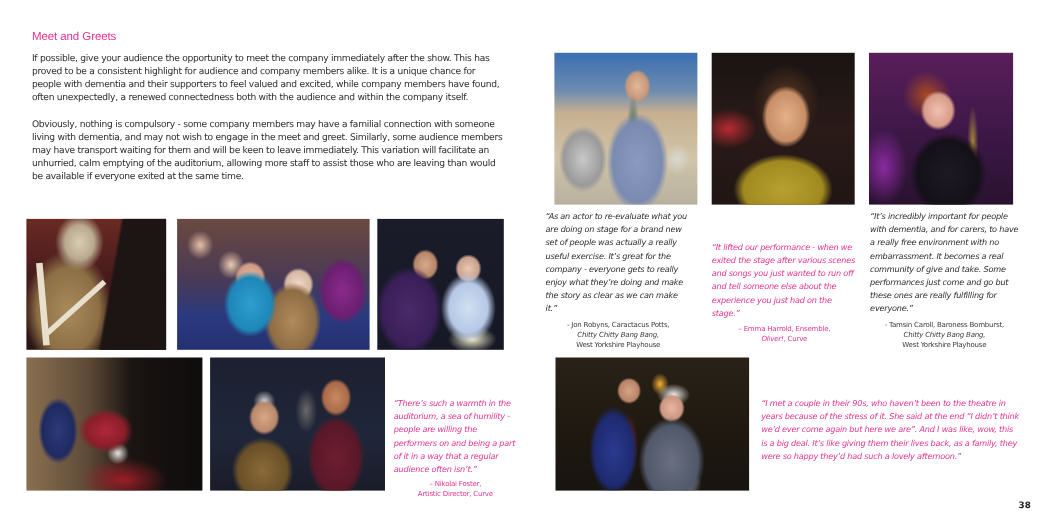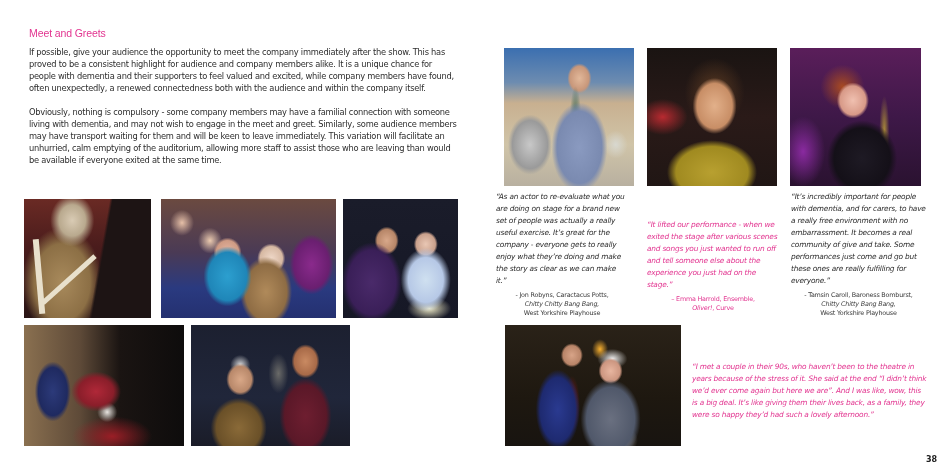--- a/index.html
+++ b/index.html
@@ -90,20 +90,25 @@
       radial-gradient(ellipse 26px 38px at 72% 75%, #6e1e30 0%, #5a1828 80%, transparent 100%),
       radial-gradient(ellipse 14px 17px at 72% 30%, #c98a62 0%, #a86a48 80%, transparent 100%),
       radial-gradient(ellipse 28px 30px at 30% 85%, #8a6a38 0%, #6a5028 80%, transparent 100%),
       radial-gradient(ellipse 14px 16px at 31% 45%, #d9a888 0%, #b8886a 80%, transparent 100%),
       radial-gradient(ellipse 10px 10px at 31% 33%, #d8d8d8 0%, transparent 100%),
       radial-gradient(ellipse 10px 20px at 55% 40%, #6a6a68 0%, transparent 100%),
       linear-gradient(180deg, #1c2030 0%, #20263a 60%, #1a1c28 100%);">
 </div>
 
 <div class="abs" style="left:358px; top:333px; width:112px;">
+  <div class="quote pink">“There’s such a warmth in the auditorium, a sea of humility - people are willing the performers on and being a part of it in a way that a regular audience often isn’t.”</div>
+  <div class="attr pink" style="margin-top:3px;">
+    <div>– Nikolai Foster,</div>
+    <div>Artistic Director, Curve</div>
+  </div>
 </div>
 
 <div class="abs heading" style="left:505px; top:27px;margin-top:40px;">Company Feedback</div>
 
 <div class="photo" style="left:504px; top:48px; width:130px; height:138px;
      background:
       radial-gradient(ellipse 28px 45px at 58% 72%, #8a9ac0 0%, #7a8ab0 80%, transparent 100%),
       radial-gradient(ellipse 6px 38px at 55% 55%, #1e5a4a 0%, transparent 100%),
       radial-gradient(ellipse 12px 15px at 58% 22%, #e2b89a 0%, #c8977a 80%, transparent 100%),
       radial-gradient(ellipse 22px 30px at 20% 70%, #c8c8c8 0%, #9a9a9a 80%, transparent 100%),

